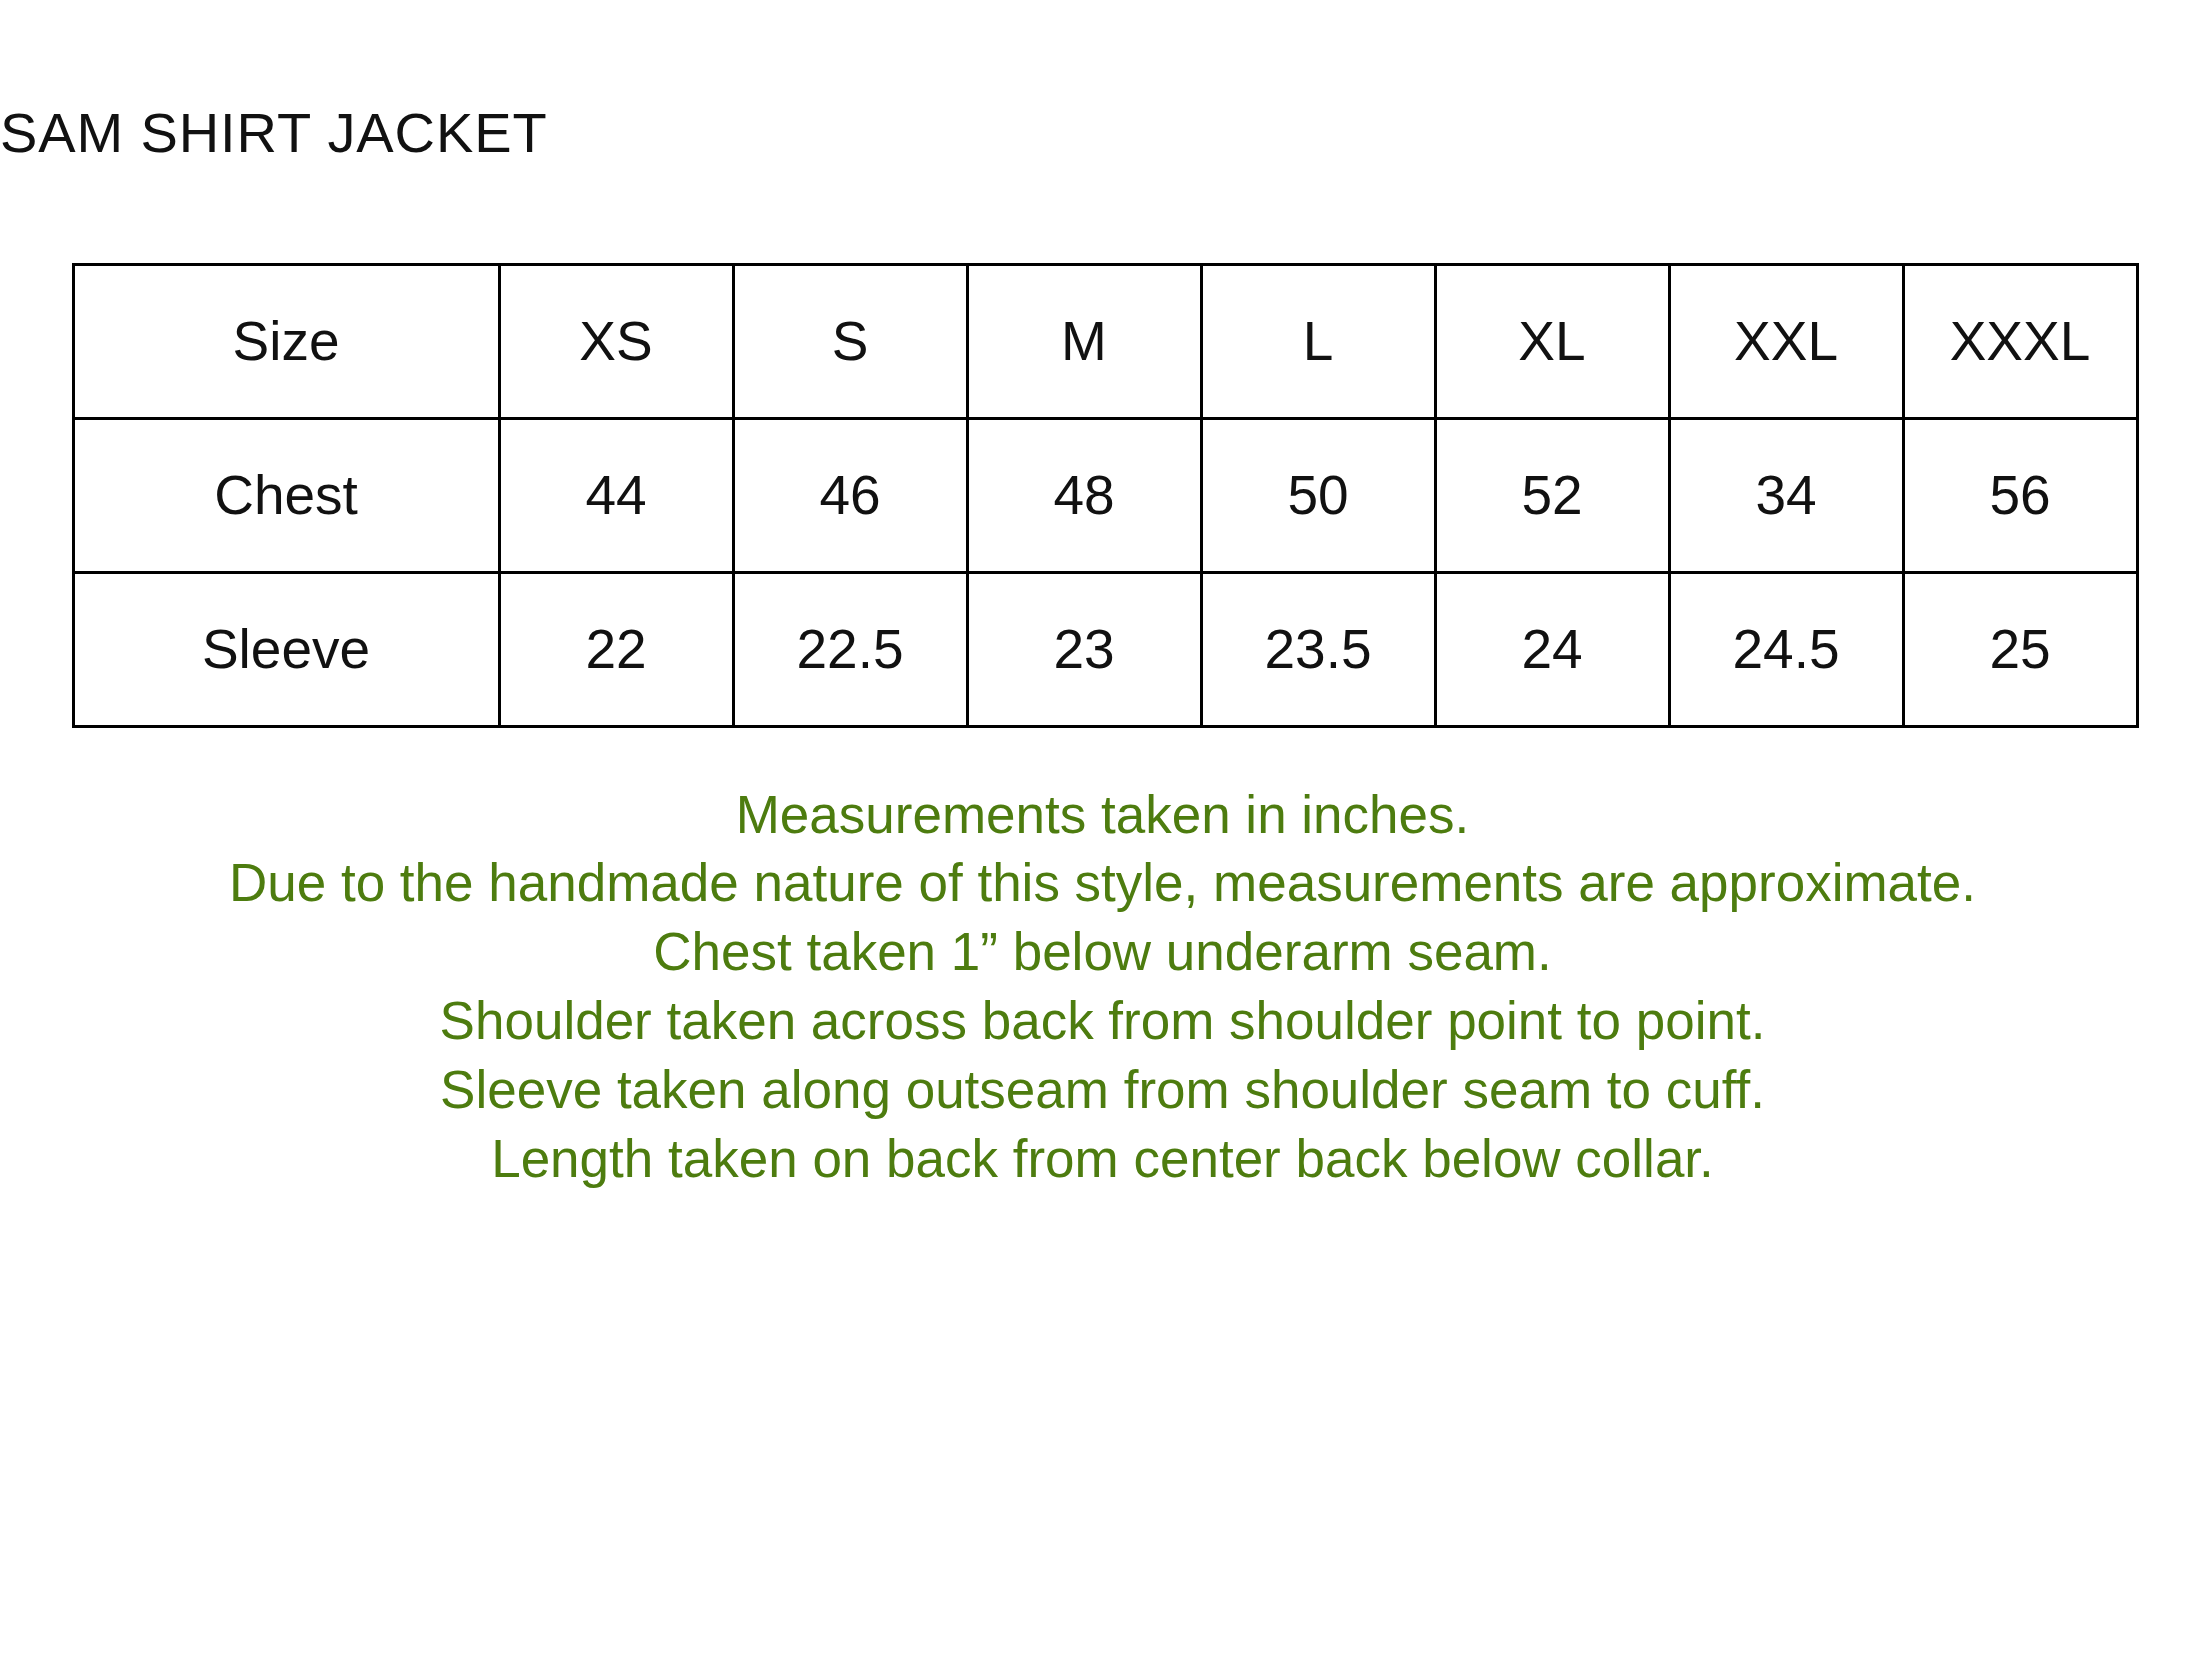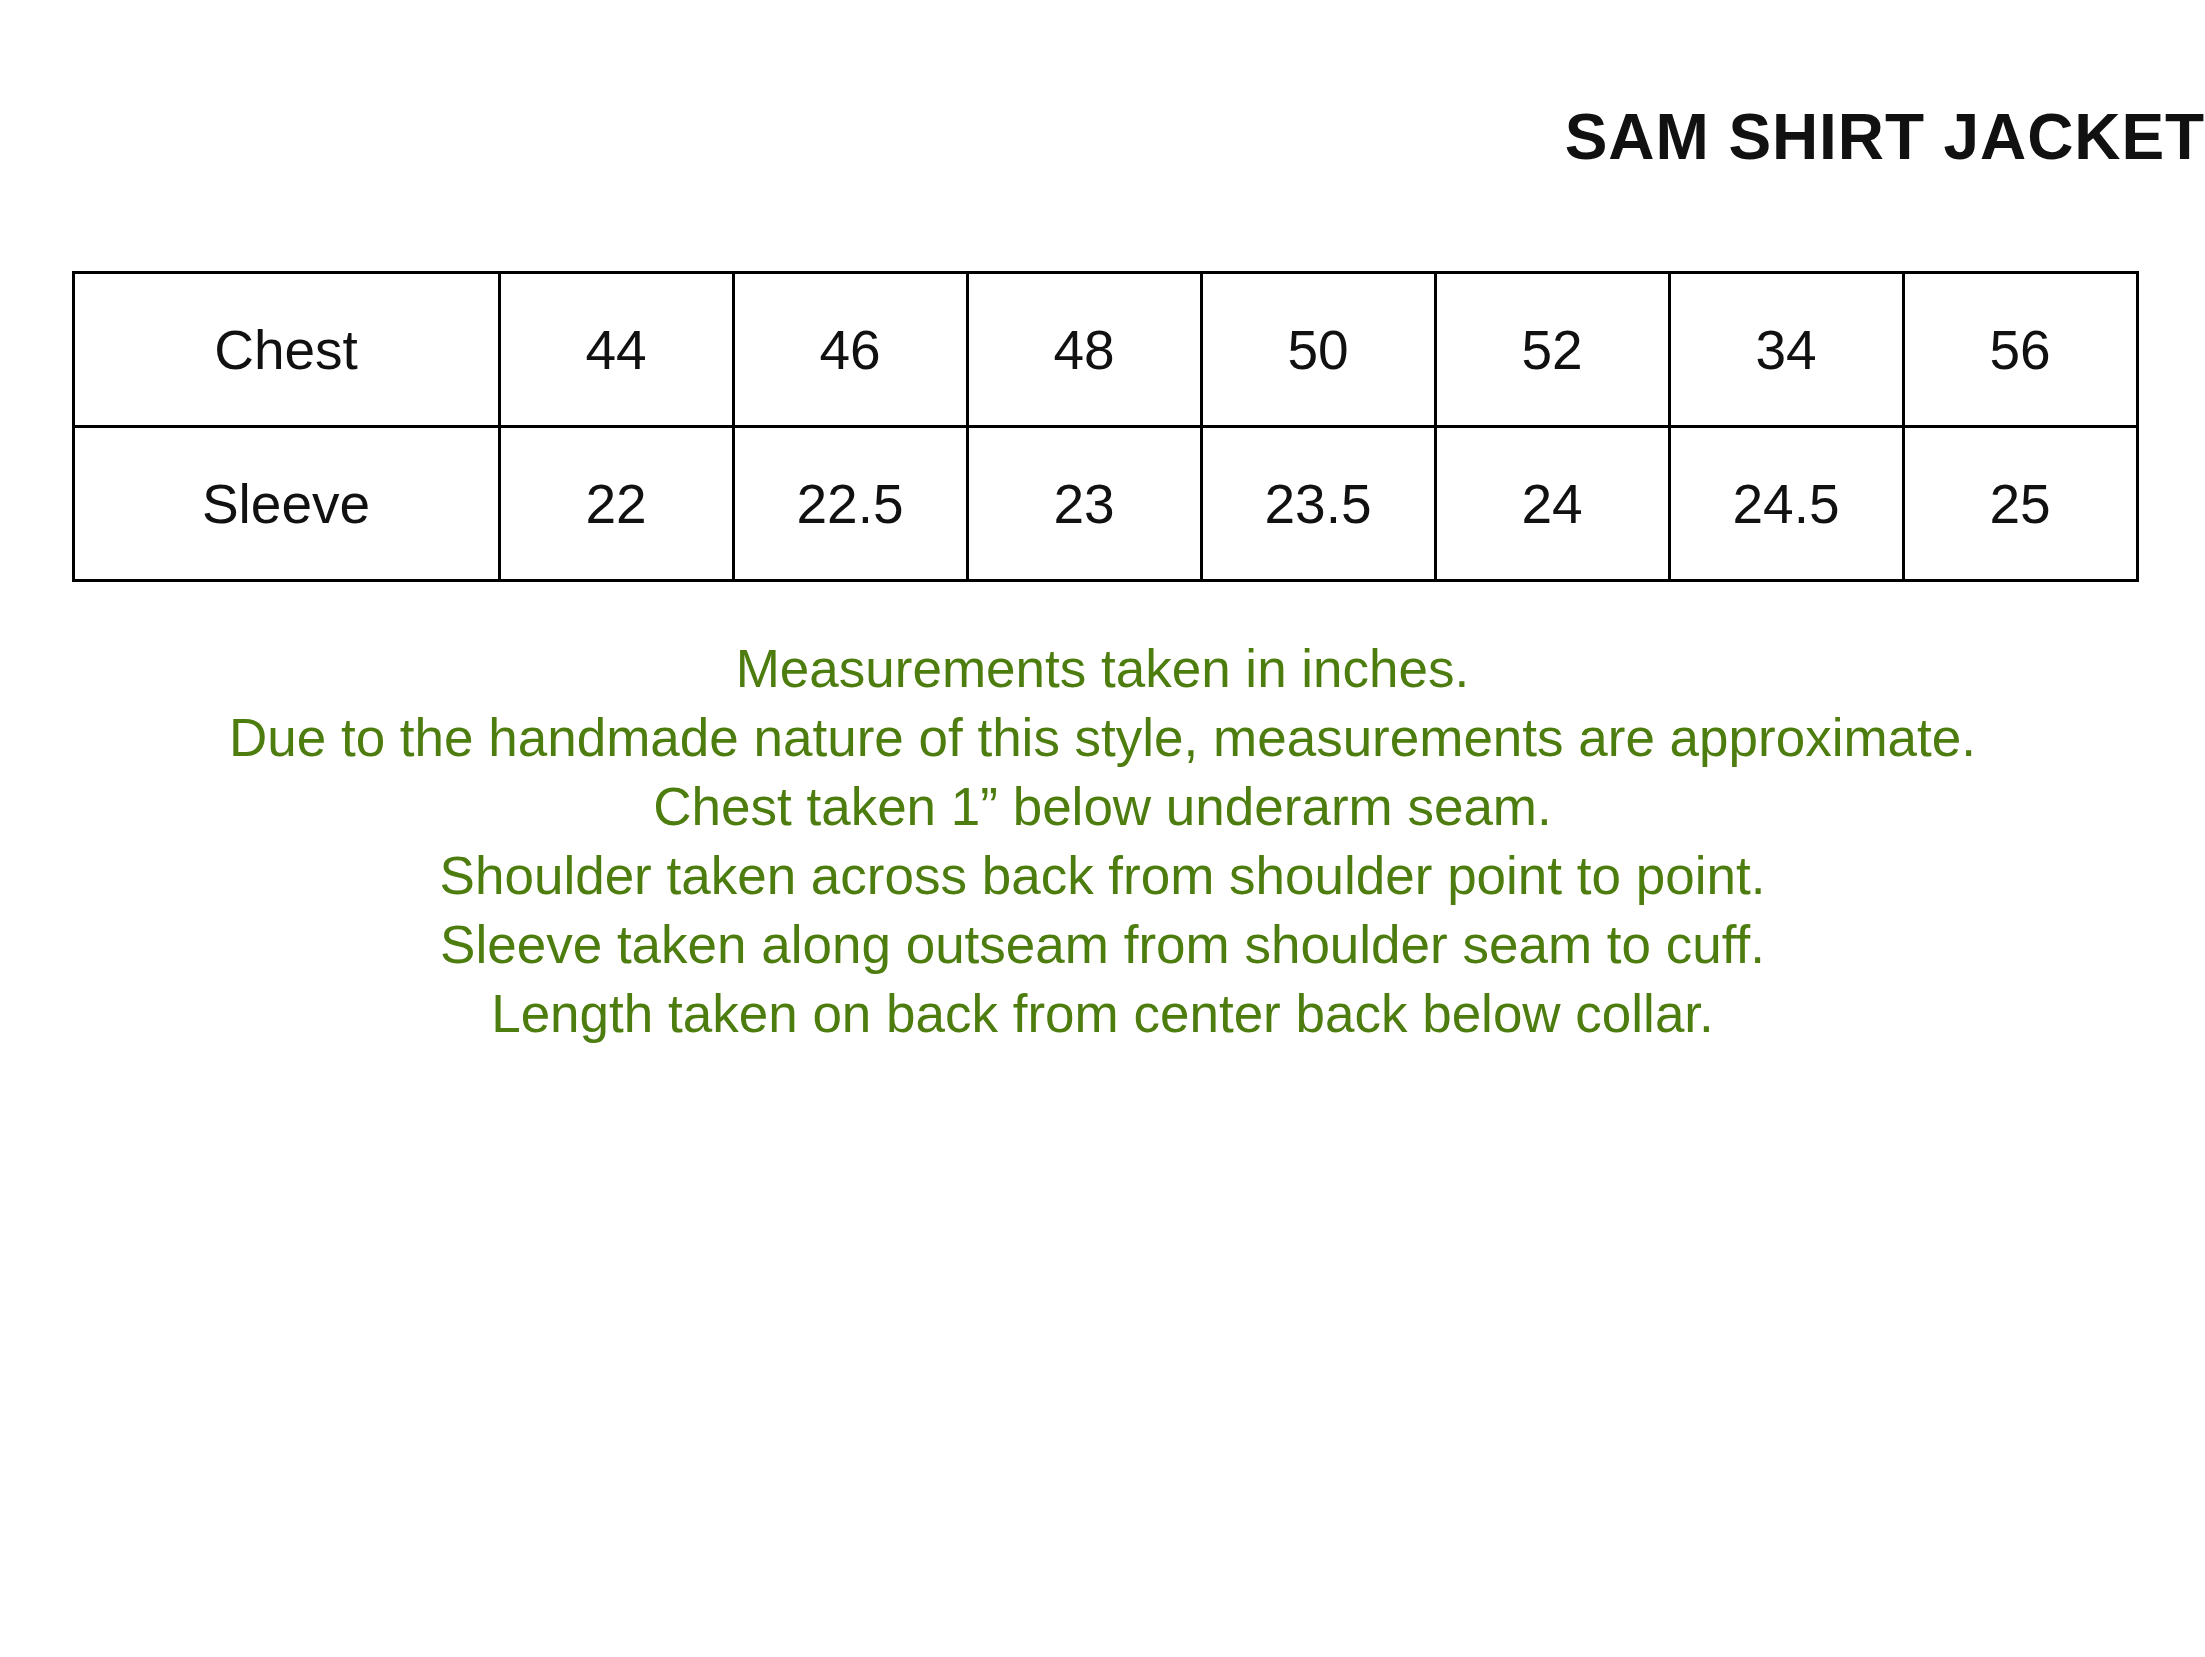--- a/index.html
+++ b/index.html
@@ -17,23 +17,23 @@
   }
   .page {
     width: 2205px;
     height: 1657px;
     box-sizing: border-box;
     padding: 0;
     position: relative;
     background: #ffffff;
   }
   .title {
-    text-align: right;
-    font-size: 64px;
-    font-weight: 700;
+    text-align: left;
+    font-size: 56px;
+    font-weight: 400;
     letter-spacing: 0.9px;
     color: #111111;
     margin-top: 102px;
     margin-bottom: 0;
     line-height: 1.1;
   }
   .table-wrap {
     margin: 0 auto;
     margin-top: 99px;
     width: 2062px;
@@ -83,20 +83,30 @@
         <col class="size-col-wide">
         <col class="size-col-wide">
         <col class="size-col-wide">
         <col class="size-col-wide">
         <col class="size-col-wide">
         <col class="size-col">
         <col class="size-col">
       </colgroup>
       <tbody>
         <tr>
+          <td>Size</td>
+          <td>XS</td>
+          <td>S</td>
+          <td>M</td>
+          <td>L</td>
+          <td>XL</td>
+          <td>XXL</td>
+          <td>XXXL</td>
+        </tr>
+        <tr>
           <td>Chest</td>
           <td>44</td>
           <td>46</td>
           <td>48</td>
           <td>50</td>
           <td>52</td>
           <td>34</td>
           <td>56</td>
         </tr>
         <tr>

